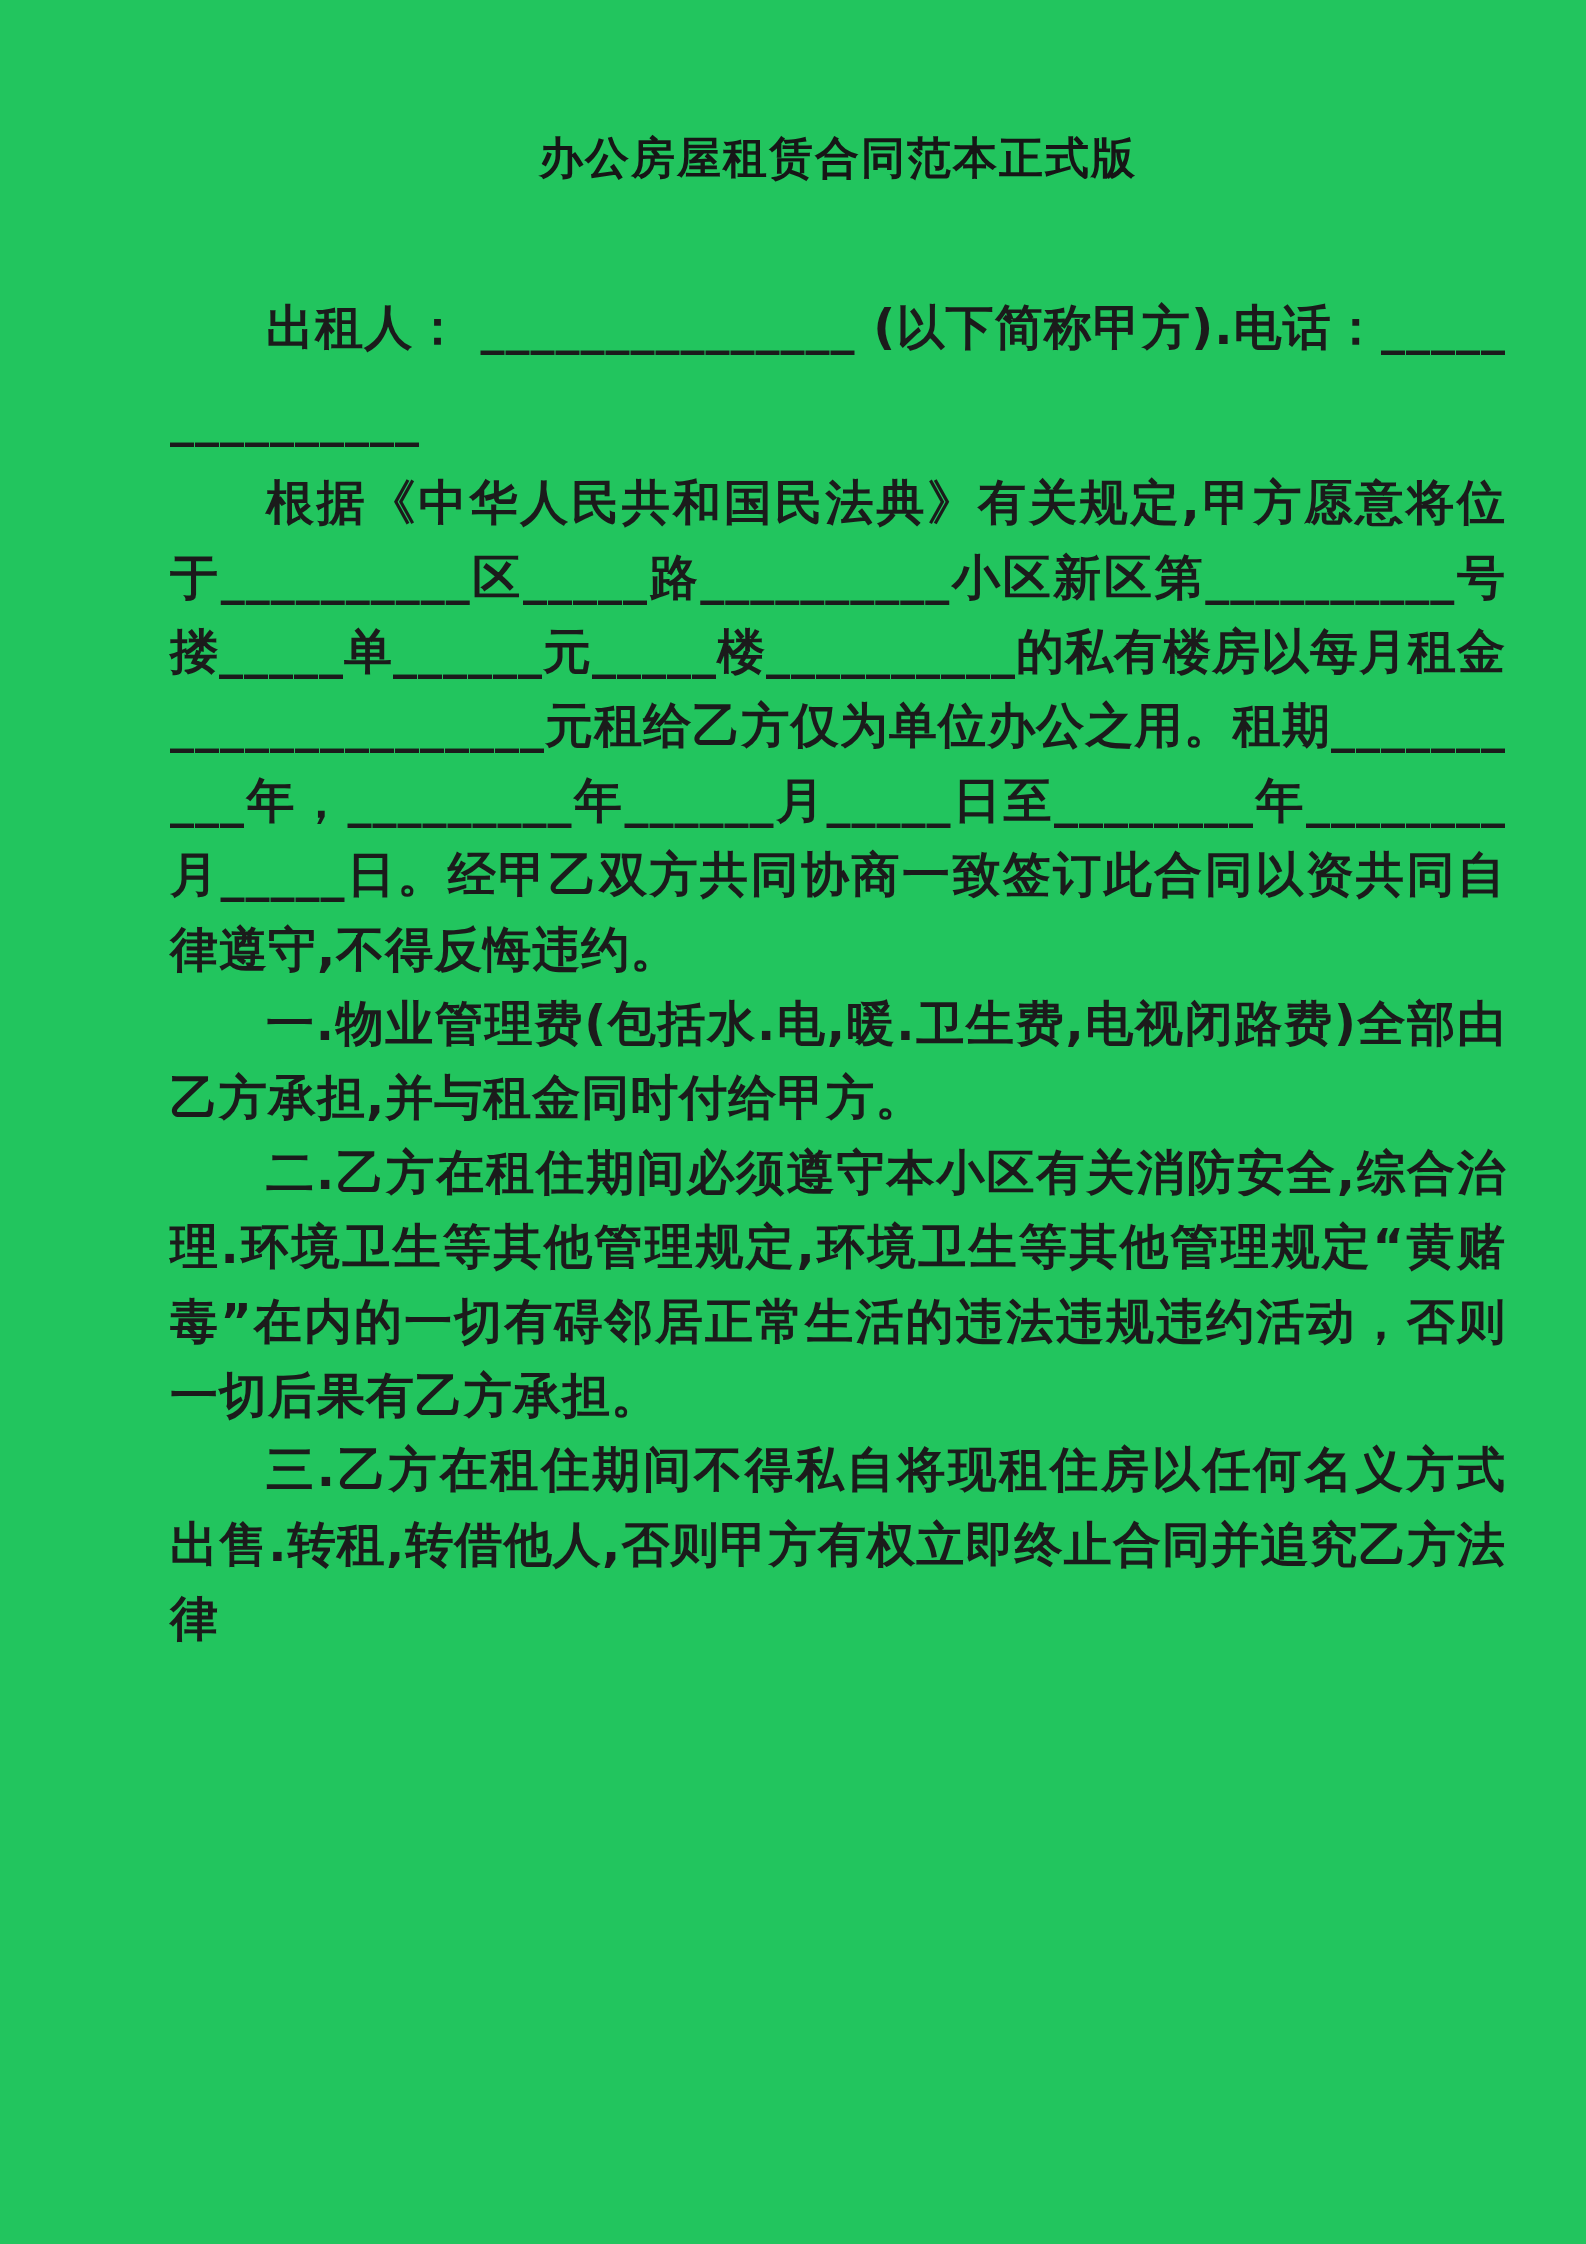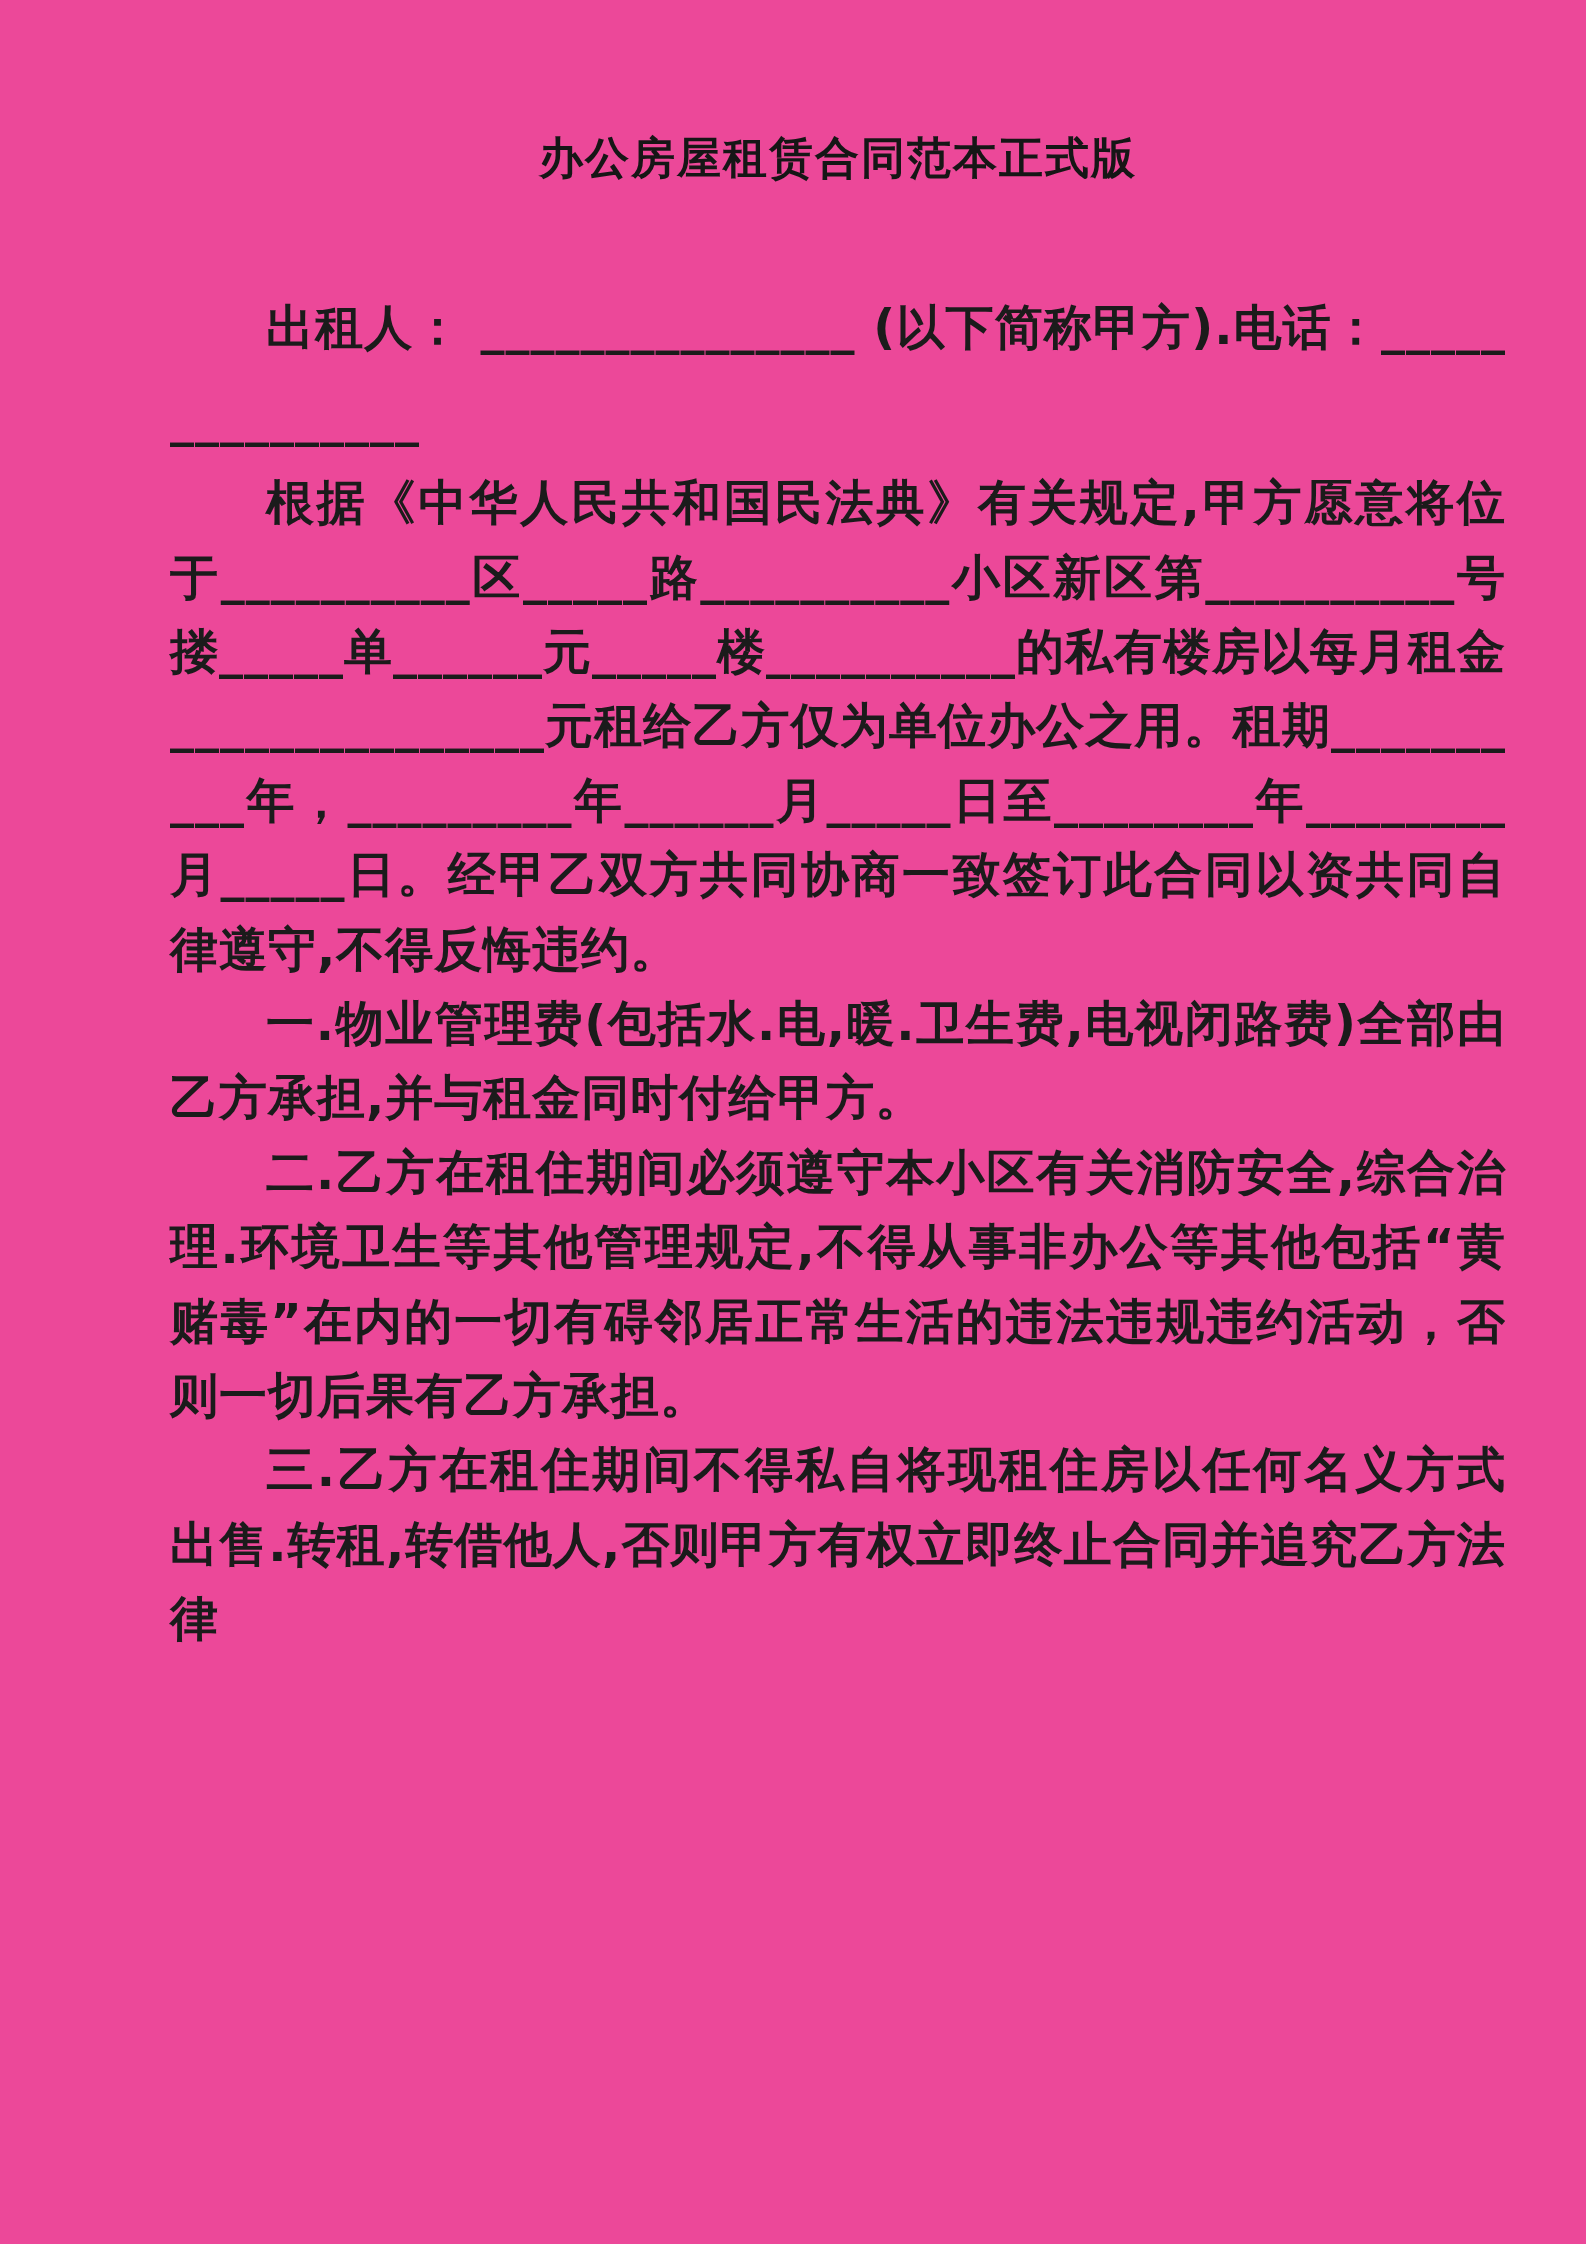--- a/index.html
+++ b/index.html
@@ -6,21 +6,21 @@
     margin: 0;
     padding: 0;
     background: #ffffff;
   }
   .page {
     position: relative;
     width: 1586px;
     height: 2244px;
     margin: 0 auto;
     box-sizing: border-box;
-    background: #ec4899;
+    background: #22c55e;
     color: #1b1b1b;
     font-family: "DejaVu Sans", "Liberation Sans", sans-serif;
     font-weight: 700;
     padding: 130px 80px 0 170px;
     overflow: hidden;
   }
   .doc-title {
     font-size: 44px;
     line-height: 1.25;
     text-align: center;
@@ -48,16 +48,16 @@
 <div class="page">
   <h1 class="doc-title">办公房屋租赁合同范本正式版</h1>
 
   <p class="para spaced">出租人： _______________ (以下简称甲方).电话：_______________</p>
 
 
   <p class="para">根据《中华人民共和国民法典》有关规定,甲方愿意将位于__________区_____路__________小区新区第__________号搂_____单______元_____楼__________的私有楼房以每月租金_______________元租给乙方仅为单位办公之用。租期__________年，_________年______月_____日至________年________月_____日。经甲乙双方共同协商一致签订此合同以资共同自律遵守,不得反悔违约。</p>
 
   <p class="para">一.物业管理费(包括水.电,暖.卫生费,电视闭路费)全部由乙方承担,并与租金同时付给甲方。</p>
 
-  <p class="para">二.乙方在租住期间必须遵守本小区有关消防安全,综合治理.环境卫生等其他管理规定,不得从事非办公等其他包括“黄赌毒”在内的一切有碍邻居正常生活的违法违规违约活动，否则一切后果有乙方承担。</p>
+  <p class="para">二.乙方在租住期间必须遵守本小区有关消防安全,综合治理.环境卫生等其他管理规定,环境卫生等其他管理规定“黄赌毒”在内的一切有碍邻居正常生活的违法违规违约活动，否则一切后果有乙方承担。</p>
 
   <p class="para">三.乙方在租住期间不得私自将现租住房以任何名义方式出售.转租,转借他人,否则甲方有权立即终止合同并追究乙方法律</p>
 </div>
 
 </body></html>

